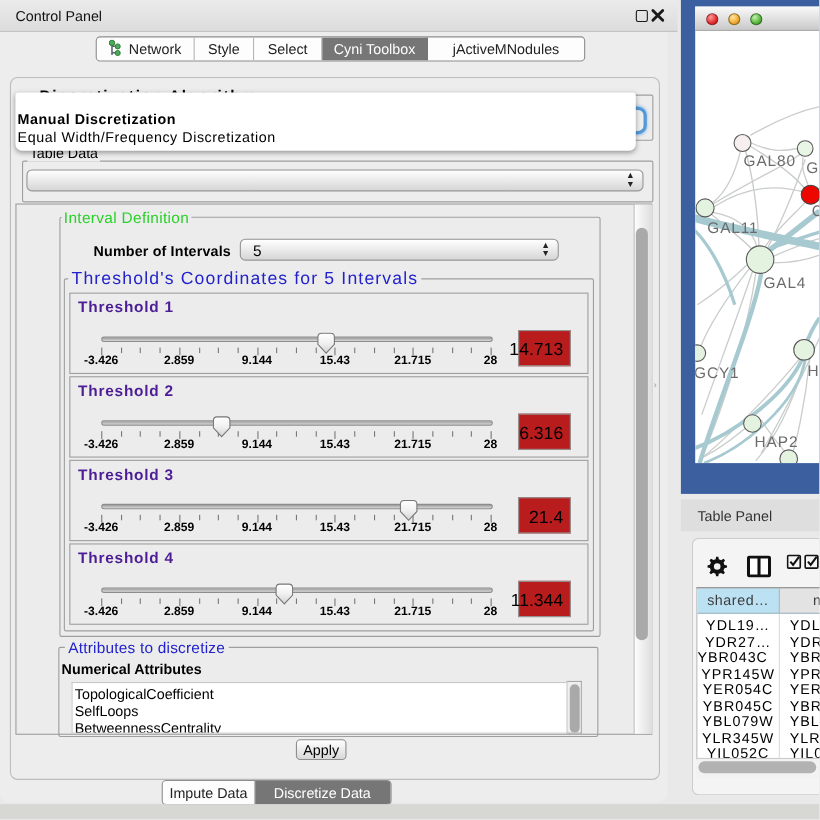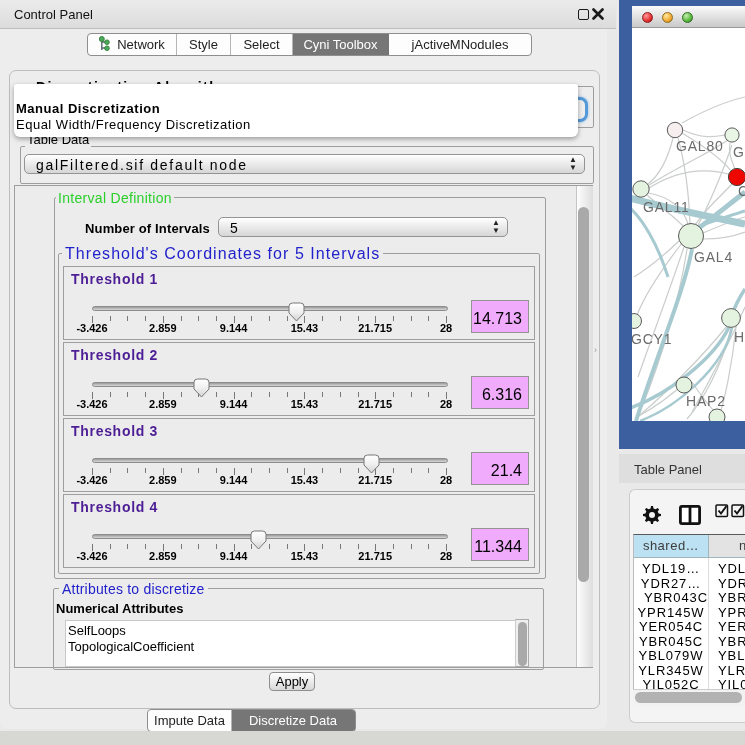--- a/index.html
+++ b/index.html
@@ -27,21 +27,21 @@
 .grouptitle{font-size:13px;white-space:nowrap;}
 
 .combo{background:linear-gradient(#ffffff,#d6d6d6);border:1px solid #949494;
   border-radius:5px;box-sizing:border-box;}
 .combo .ct{position:absolute;left:11px;top:2px;font-size:14px;color:#000;letter-spacing:1.7px;}
 .arrows{position:absolute;right:7px;top:1px;font-size:8px;color:#222;line-height:8px;text-align:center;}
 
 .thpanel{position:absolute;left:63px;width:470px;height:72px;border:1px solid #9e9e9e;
   background:#ececec;}
 .thtitle{position:absolute;left:7px;top:4px;font-size:14px;font-weight:bold;color:#4c1d95;letter-spacing:0.7px;}
-.valbox{position:absolute;left:407px;top:33px;width:58px;height:33px;background:#f0abfc;
+.valbox{position:absolute;left:407px;top:33px;width:48px;height:33px;background:#b91c1c;
   border:1px solid #949494;box-sizing:border-box;}
 .valbox span{position:absolute;right:6px;top:9px;font-size:16px;color:#000;}
 .track{position:absolute;left:28px;top:39px;width:354px;height:3px;border-radius:3px;
   background:linear-gradient(#9a9a9a,#d9d9d9);border:1px solid #8c8c8c;}
 .ticklbl{position:absolute;top:55px;font-size:11px;font-weight:bold;color:#000;transform:translateX(-50%);}
 
 #numlist{left:65px;top:620px;width:450px;height:47px;background:#fff;border:1px solid #c8c8c8;border-right:none;
   box-sizing:border-box;overflow:hidden;}
 #numlist{padding-top:2px;}#numlist div{font-size:13px;color:#000;padding-left:2px;height:15.5px;}
 
@@ -92,21 +92,20 @@
 <div class="abs" id="outerpanel"></div>
 
 <div class="abs" style="left:20px;top:86px;width:572px;height:40px;border:1px solid #9e9e9e;border-radius:2px;"></div>
 <div class="abs grouptitle" style="left:33px;top:79px;font-weight:bold;background:#ededed;padding:0 3px;font-size:14px;letter-spacing:1.5px;">Discretization Algorithm</div>
 
 <div class="abs" style="left:559px;top:97px;width:29px;height:25px;border:3px solid #559ad8;border-radius:8px;background:#eee;box-sizing:border-box;box-shadow:0 0 3px #8ab8e6;"></div>
 
 <div class="abs" style="left:20px;top:146px;width:572px;height:36px;border:1px solid #9e9e9e;border-radius:2px;"></div>
 <div class="abs grouptitle" style="left:25px;top:132px;background:#ededed;padding:0 2px;">Table Data</div>
 <div class="abs combo" style="left:24px;top:154px;width:561px;height:20px;">
-  <span class="ct">galFiltered.sif default node</span>
   <span class="arrows">▲<br>▼</span>
 </div>
 
 <div class="abs" id="popup">
   <div class="p2">Manual Discretization</div>
   <div class="p3">Equal Width/Frequency Discretization</div>
 </div>
 
 <div class="abs" style="left:14px;top:185px;width:579px;height:483px;border:1px solid #9e9e9e;background:#ececec;box-sizing:border-box;"></div>
 
@@ -301,22 +300,23 @@
       <div class="valbox">
         <span>11.344</span>
       </div>
     </div>
   </div>
 
 <div class="abs" style="left:53px;top:588px;width:489px;height:80px;border:1px solid #9e9e9e;border-radius:2px;"></div>
 <div class="abs grouptitle" style="left:59px;top:581px;color:#2222cc;background:#ececec;padding:0 3px;font-size:14px;letter-spacing:0.2px;">Attributes to discretize</div>
 <div class="abs grouptitle" style="left:56px;top:601px;font-weight:bold;">Numerical Attributes</div>
 <div class="abs" id="numlist">
+  <div>TopologicalCoefficient</div>
   <div>SelfLoops</div>
-  <div>TopologicalCoefficient</div>
+  <div>BetweennessCentrality</div>
 </div>
 <div class="abs" style="left:515px;top:619px;width:14px;height:48px;background:#efefef;border:1px solid #aaa;border-left:1px solid #ccc;box-sizing:border-box;"></div>
 <div class="abs" style="left:518px;top:622px;width:9px;height:44px;background:#a9a9a9;border-radius:5px;"></div>
 
 <div class="abs btn" style="left:269px;top:672px;width:46px;height:19px;line-height:17px;">Apply</div>
 
 <div class="abs tabbar" style="left:147px;top:709px;">
   <div class="tab" style="width:84px;text-align:center;">Impute Data</div>
   <div class="tab sel" style="width:123px;">Discretize Data</div>
 </div>
@@ -414,21 +414,21 @@
   </svg>
 
   <div style="position:absolute;left:3px;top:44px;width:113px;height:155px;background:#ffffff;border:1px solid #b9b9b9;border-right:none;border-top:1.5px solid #5a5a5a;">
     <div style="position:absolute;left:0;top:0;width:74px;height:22px;background:#bce1f2;border-right:1px solid #9fb6bf;border-bottom:1px solid #9fb6bf;font-size:13px;color:#3c3c3c;text-align:center;line-height:22px;letter-spacing:0.5px;">shared…</div>
     <div style="position:absolute;left:75px;top:0;width:45px;height:22px;background:#e3e3e3;border-bottom:1px solid #9fb6bf;font-size:13px;color:#3c3c3c;padding-left:30px;line-height:22px;">n</div>
     <div id="rows" style="position:absolute;left:0;top:26px;font-size:13px;color:#000;letter-spacing:0.9px;">
         <div style="position:absolute;left:0;top:0px;width:74px;text-align:center;">YDL19…</div>
         <div style="position:absolute;left:84px;top:0px;white-space:nowrap;">YDL19</div>
         <div style="position:absolute;left:0;top:14.55px;width:74px;text-align:center;">YDR27…</div>
         <div style="position:absolute;left:84px;top:14.55px;white-space:nowrap;">YDR27</div>
-        <div style="position:absolute;left:0;top:29.1px;width:74px;text-align:right;">YBR043C</div>
+        <div style="position:absolute;left:0;top:29.1px;width:74px;text-align:left;">YBR043C</div>
         <div style="position:absolute;left:84px;top:29.1px;white-space:nowrap;">YBR04</div>
         <div style="position:absolute;left:0;top:43.650000000000006px;width:74px;text-align:center;">YPR145W</div>
         <div style="position:absolute;left:84px;top:43.650000000000006px;white-space:nowrap;">YPR14</div>
         <div style="position:absolute;left:0;top:58.2px;width:74px;text-align:center;">YER054C</div>
         <div style="position:absolute;left:84px;top:58.2px;white-space:nowrap;">YER05</div>
         <div style="position:absolute;left:0;top:72.75px;width:74px;text-align:center;">YBR045C</div>
         <div style="position:absolute;left:84px;top:72.75px;white-space:nowrap;">YBR04</div>
         <div style="position:absolute;left:0;top:87.30000000000001px;width:74px;text-align:center;">YBL079W</div>
         <div style="position:absolute;left:84px;top:87.30000000000001px;white-space:nowrap;">YBL07</div>
         <div style="position:absolute;left:0;top:101.85000000000001px;width:74px;text-align:center;">YLR345W</div>

